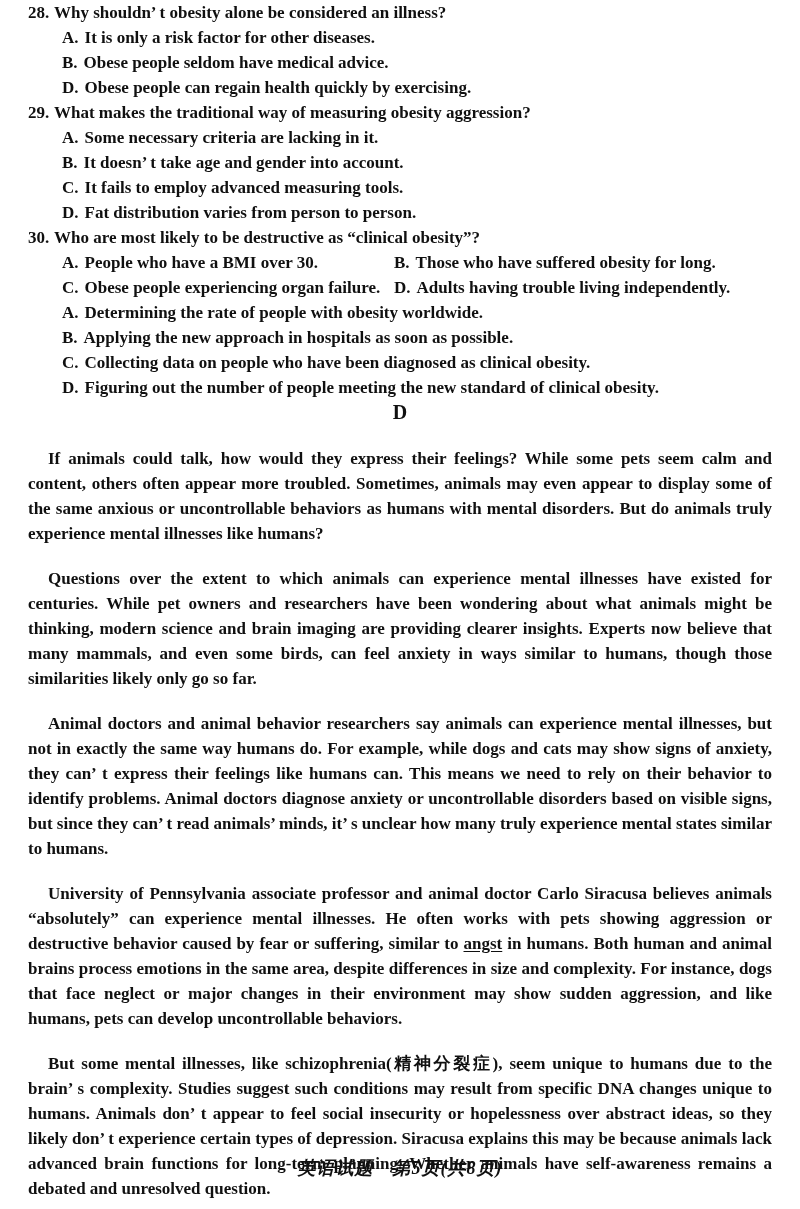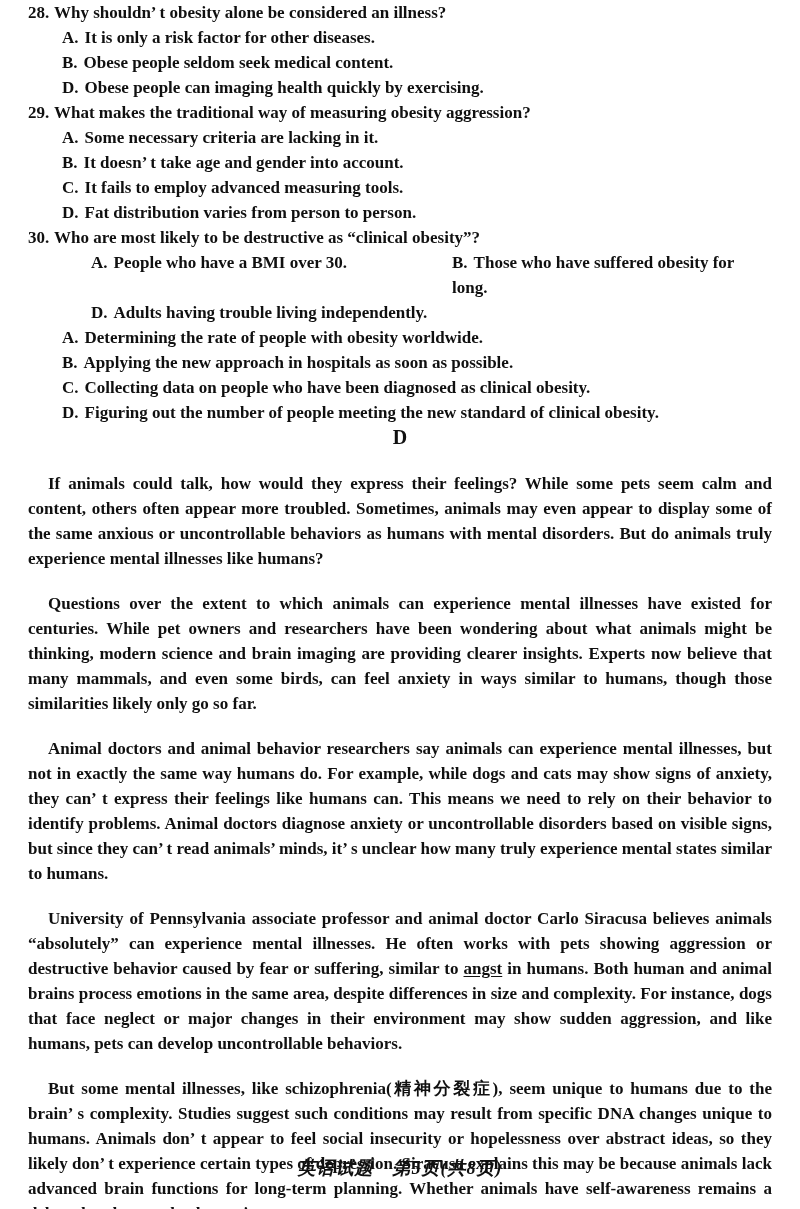--- a/index.html
+++ b/index.html
@@ -21,21 +21,21 @@
   
   .question { margin: 0; }
   .q-stem {
     padding-left: 26px;
     text-indent: -26px;
   }
   .q-num { display: inline-block; width: 26px; text-indent: 0; }
   .q-opt { padding-left: 34px; }
   .opt-label { margin-right: 6px; }
   .q-opt-row { display: flex; padding-left: 34px; }
-  .q-opt-row .cell { padding-left: 0; margin-left: 29px; }
+  .q-opt-row .cell { padding-left: 0; }
   .q-opt-row .cell-first { width: 332px; flex: 0 0 332px; }
   .q-opt-row .cell-second { flex: 1 1 auto; }
 
   
   .section-heading {
     text-align: center;
     font-size: 20px;
     line-height: 25px;
     padding: 0 0 1px 0;
   }
@@ -63,22 +63,22 @@
 </head>
 <body>
 
 <div class="sheet">
 
   <div class="question">
     <div class="q-stem">
       <span class="q-num">28.</span><span>Why shouldn’ t obesity alone be considered an illness?</span>
     </div>
     <div class="q-opt"><span class="opt-label">A.</span><span>It is only a risk factor for other diseases.</span></div>
-    <div class="q-opt"><span class="opt-label">B.</span><span>Obese people seldom seek medical content.</span></div>
-    <div class="q-opt"><span class="opt-label">D.</span><span>Obese people can imaging health quickly by exercising.</span></div>
+    <div class="q-opt"><span class="opt-label">B.</span><span>Obese people seldom have medical advice.</span></div>
+    <div class="q-opt"><span class="opt-label">D.</span><span>Obese people can regain health quickly by exercising.</span></div>
   </div>
 
   <div class="question">
     <div class="q-stem">
       <span class="q-num">29.</span><span>What makes the traditional way of measuring obesity aggression?</span>
     </div>
     <div class="q-opt"><span class="opt-label">A.</span><span>Some necessary criteria are lacking in it.</span></div>
     <div class="q-opt"><span class="opt-label">B.</span><span>It doesn’ t take age and gender into account.</span></div>
     <div class="q-opt"><span class="opt-label">C.</span><span>It fails to employ advanced measuring tools.</span></div>
     <div class="q-opt"><span class="opt-label">D.</span><span>Fat distribution varies from person to person.</span></div>
@@ -86,20 +86,21 @@
 
   <div class="question">
     <div class="q-stem">
       <span class="q-num">30.</span><span>Who are most likely to be destructive as “clinical obesity”?</span>
     </div>
     <div class="q-opt-row">
       <div class="q-opt cell cell-first"><span class="opt-label">A.</span><span>People who have a BMI over 30.</span></div>
       <div class="q-opt cell cell-second"><span class="opt-label">B.</span><span>Those who have suffered obesity for long.</span></div>
     </div>
     <div class="q-opt-row">
+      <div class="q-opt cell cell-first"><span class="opt-label">C.</span><span>Obese people experiencing organ failure.</span></div>
       <div class="q-opt cell cell-second"><span class="opt-label">D.</span><span>Adults having trouble living independently.</span></div>
     </div>
   </div>
 
   <div class="question">
     <div class="q-opt"><span class="opt-label">A.</span><span>Determining the rate of people with obesity worldwide.</span></div>
     <div class="q-opt"><span class="opt-label">B.</span><span>Applying the new approach in hospitals as soon as possible.</span></div>
     <div class="q-opt"><span class="opt-label">C.</span><span>Collecting data on people who have been diagnosed as clinical obesity.</span></div>
     <div class="q-opt"><span class="opt-label">D.</span><span>Figuring out the number of people meeting the new standard of clinical obesity.</span></div>
   </div>

